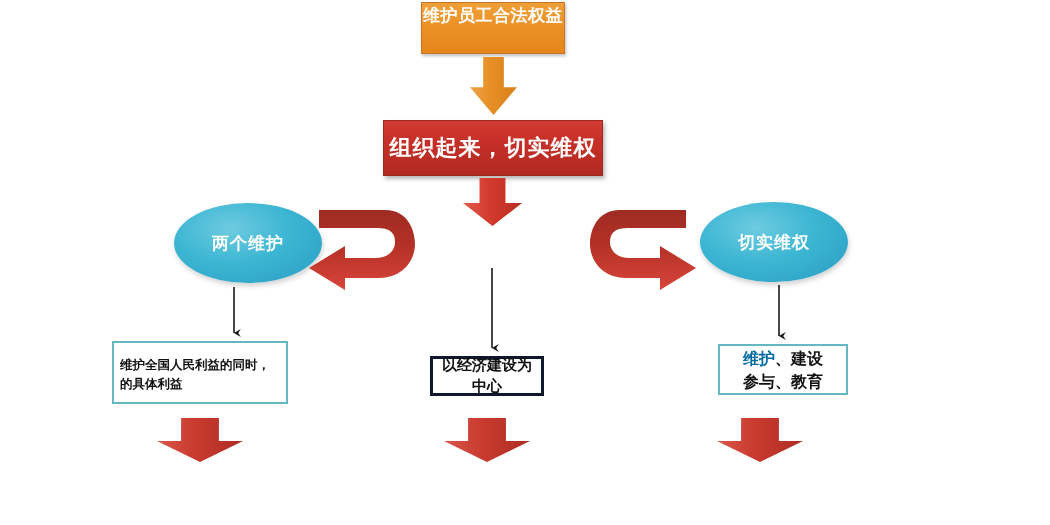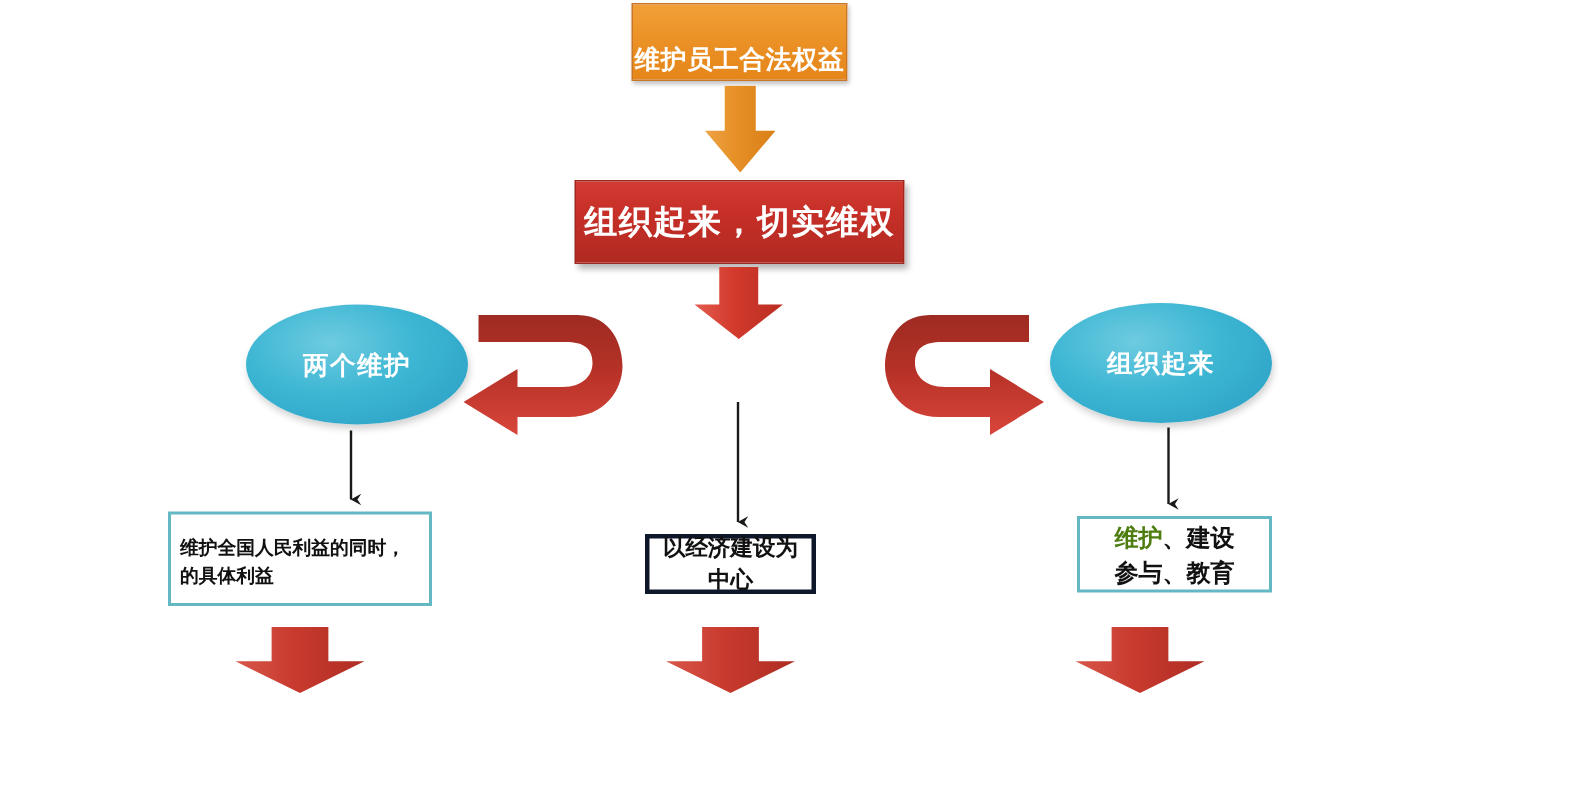--- a/index.html
+++ b/index.html
@@ -20,21 +20,21 @@
 
   
   .box-orange {
     left: 421px; top: 2px; width: 144px; height: 52px;
     background: linear-gradient(180deg,#f0a037 0%, #ea8f24 55%, #e5861a 100%);
     border: 1px solid #c9762a;
     color: #ffffff;
     font-size: 17px;
     font-weight: bold;
     line-height: 25px;
-    display: flex; align-items: flex-end; justify-content: center;
+    display: flex; align-items: flex-start; justify-content: center;
     text-align: center;
     letter-spacing: 0.5px;
     box-shadow: 1px 2px 3px rgba(0,0,0,0.25);
   }
 
   
   .box-red-2 {
     left: 383px; top: 120px; width: 220px; height: 56px;
     background: linear-gradient(180deg,#d23b32 0%, #c62f27 40%, #b02a22 100%);
     border: 1px solid #9e2720;
@@ -59,21 +59,21 @@
   .ellipse {
     width: 148px; height: 80px;
     border-radius: 50%;
     background: radial-gradient(ellipse at 38% 32%, #6ecbe0 0%, #3cb6d3 45%, #2a9cc2 100%);
     color: #ffffff;
     font-size: 17px; font-weight: bold;
     display: flex; align-items: center; justify-content: center;
     letter-spacing: 1px;
     box-shadow: 1px 3px 5px rgba(0,0,0,0.18);
   }
-  .ellipse-left  { left: 164px; top: 203px; text-align: center; }
+  .ellipse-left  { left: 174px; top: 203px; text-align: center; }
   .ellipse-right { left: 700px; top: 202px; }
 
   
   .outline-box {
     background: #ffffff;
     display: flex; align-items: center; justify-content: center;
     flex-direction: column;
     color: #111111;
     font-weight: bold;
     text-align: center;
@@ -90,21 +90,21 @@
   .box-bc {
     left: 430px; top: 356px; width: 114px; height: 40px;
     border: 3px solid #0f172a;
     font-size: 15px; line-height: 21px;
   }
   .box-br {
     left: 718px; top: 344px; width: 130px; height: 51px;
     border: 2px solid #63b8c4;
     font-size: 16px; line-height: 23px;
   }
-  .red-text { color: #4d7c0f; }
+  .red-text { color: #0369a1; }
 
   
   .banner {
     left: 152px; top: 466px; width: 712px; height: 50px;
     background: linear-gradient(180deg,#e1554a 0%, #d63c31 35%, #cc3328 65%, #b52e25 100%);
     border-radius: 3px;
     color: #ffffff;
     font-size: 18px; font-weight: bold;
     display: flex; align-items: center; justify-content: center;
     letter-spacing: 1.5px;
@@ -196,21 +196,21 @@
         <stop offset="100%" stop-color="#d9453a"></stop>
       </linearGradient>
     </defs>
     <g transform="translate(112,0) scale(-1,1)">
       <path d="M14,12 L80,12 C104,12 110,34 110,46 C110,62 98,80 74,80 L40,80 L40,92 L4,70 L40,48 L40,60 L70,60
                C84,60 90,52 90,44 C90,34 84,30 72,30 L14,30 Z" fill="url(#gr)"></path>
     </g>
   </svg>
 
   <div class="node ellipse ellipse-right">
-    <span>组织起来</span>
+    <span>切实维权</span>
   </div>
 
   <div class="node outline-box box-bl">
     <span class="ln">维护全国人民利益的同时，</span>
     <span class="ln ln3">的具体利益</span>
   </div>
 
   <div class="node outline-box box-bc">
     <span>以经济建设为</span>
     <span>中心</span>

